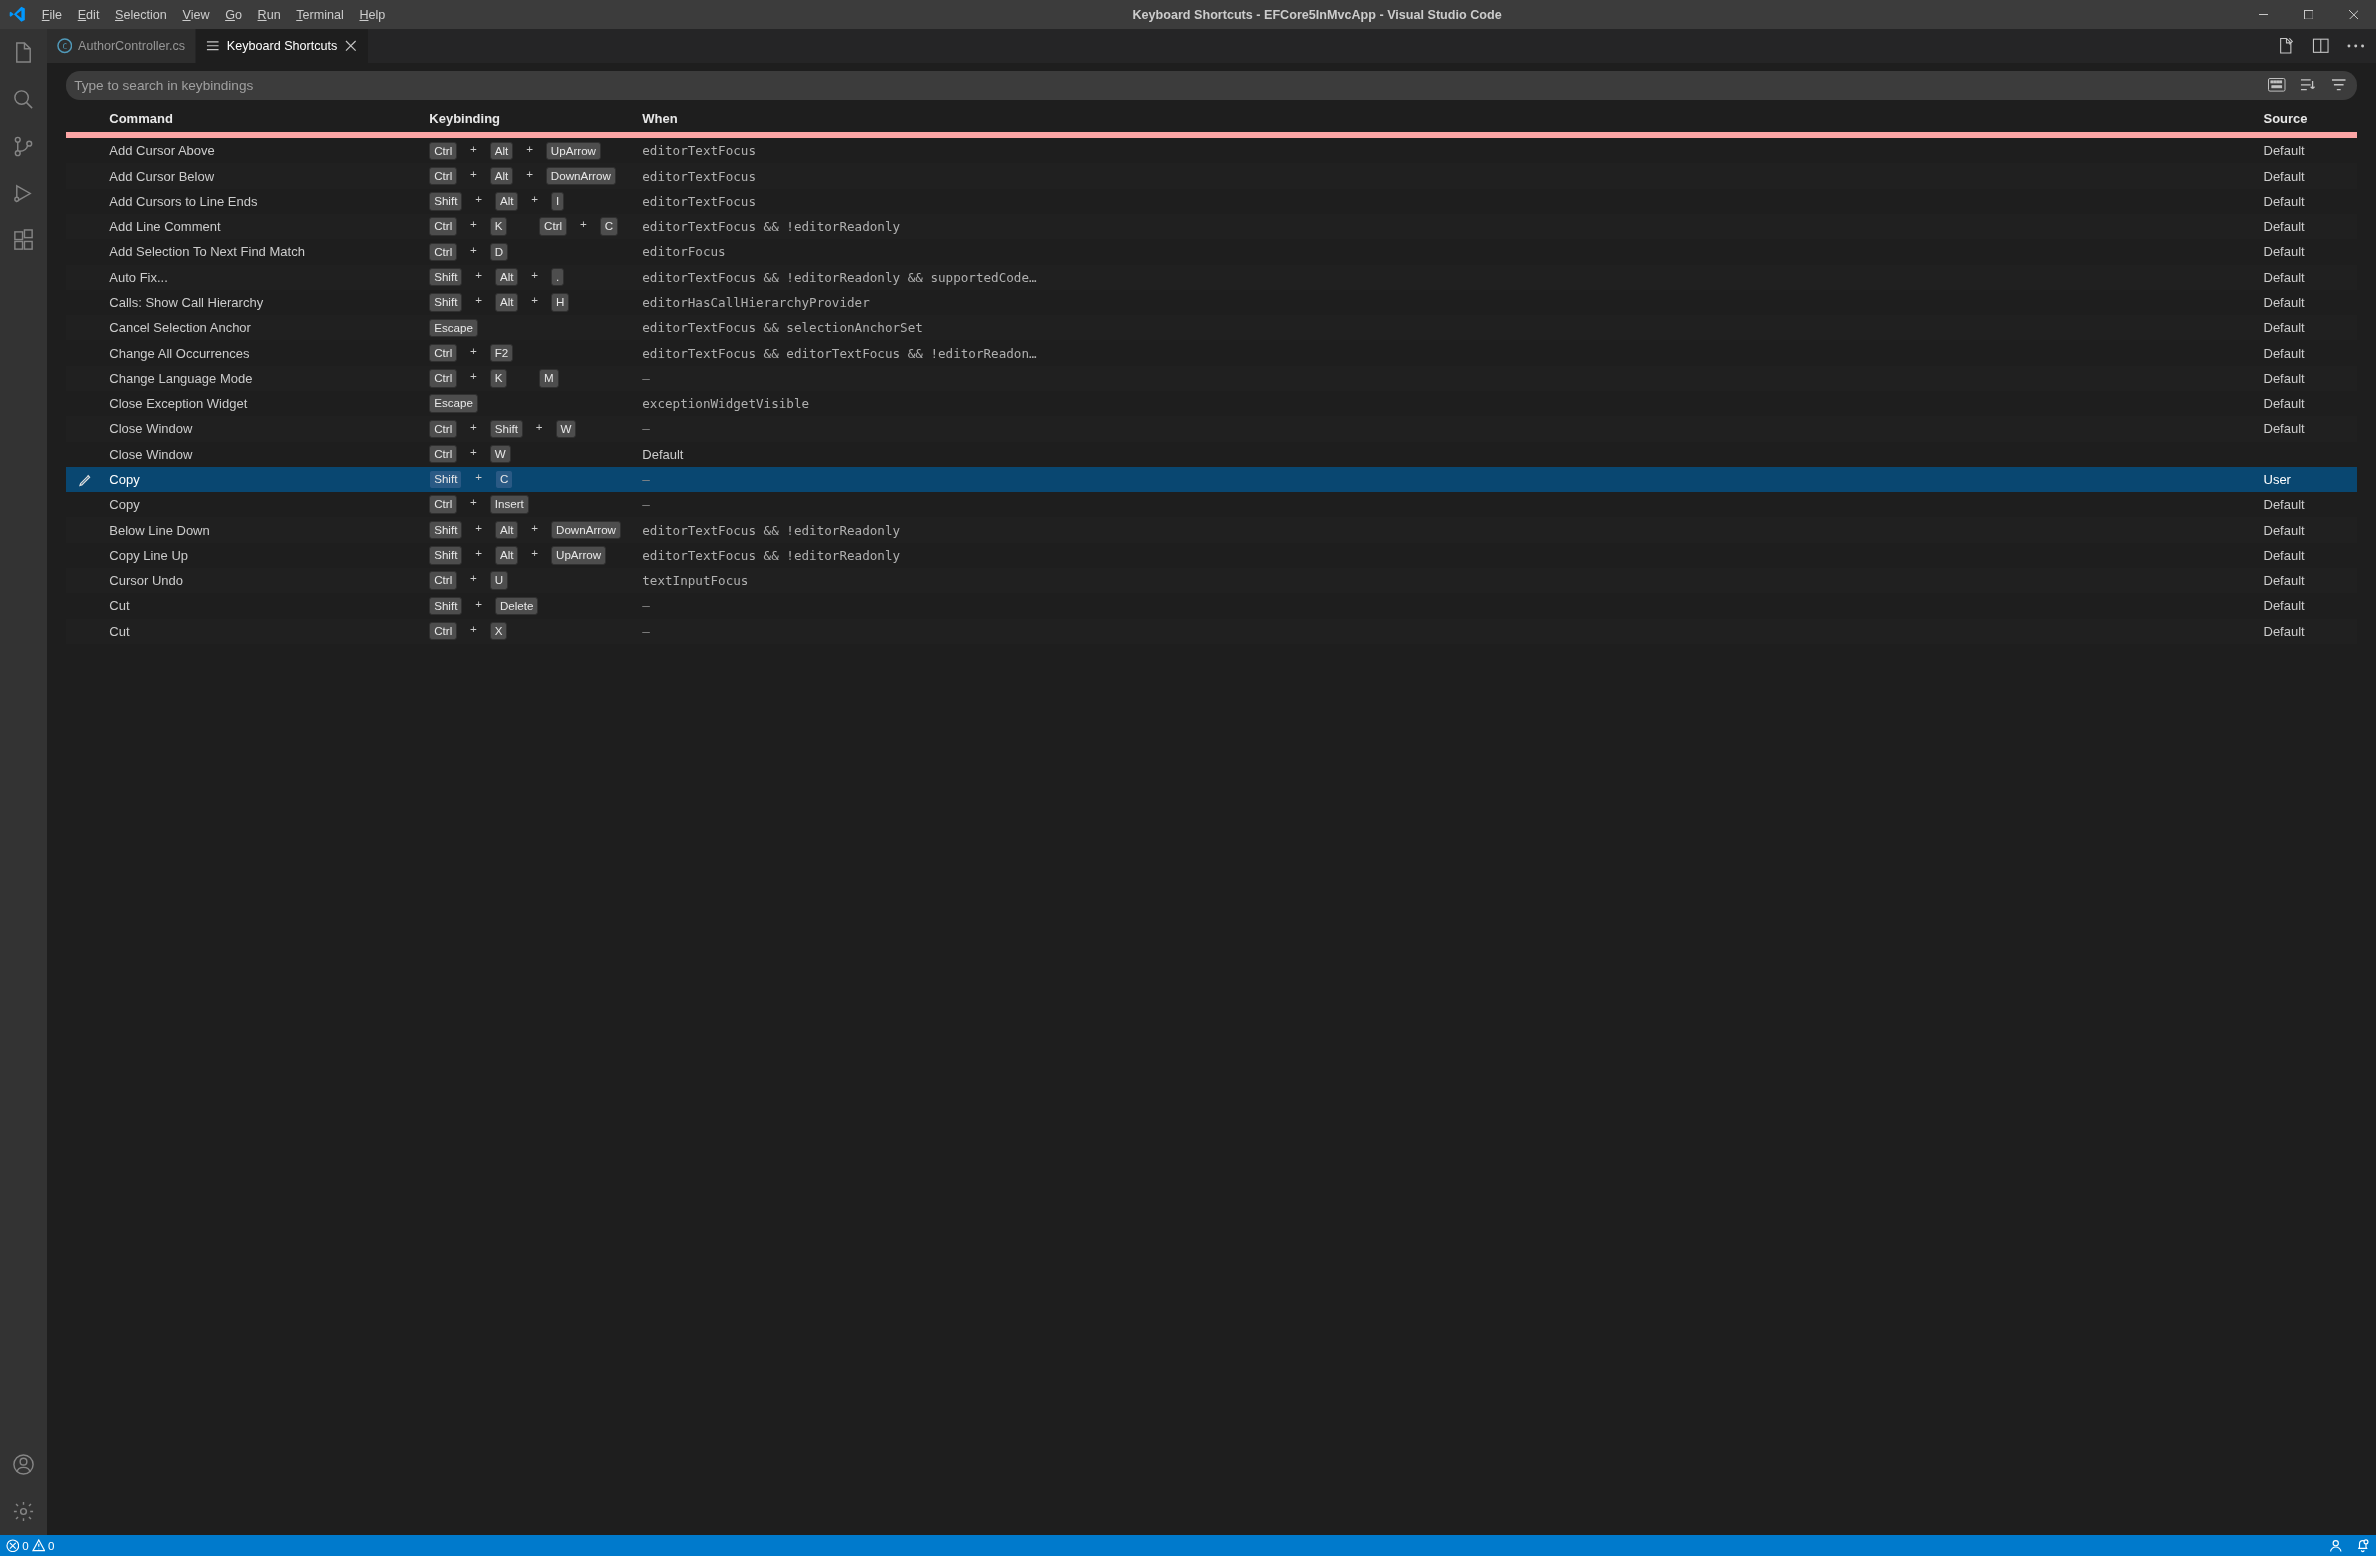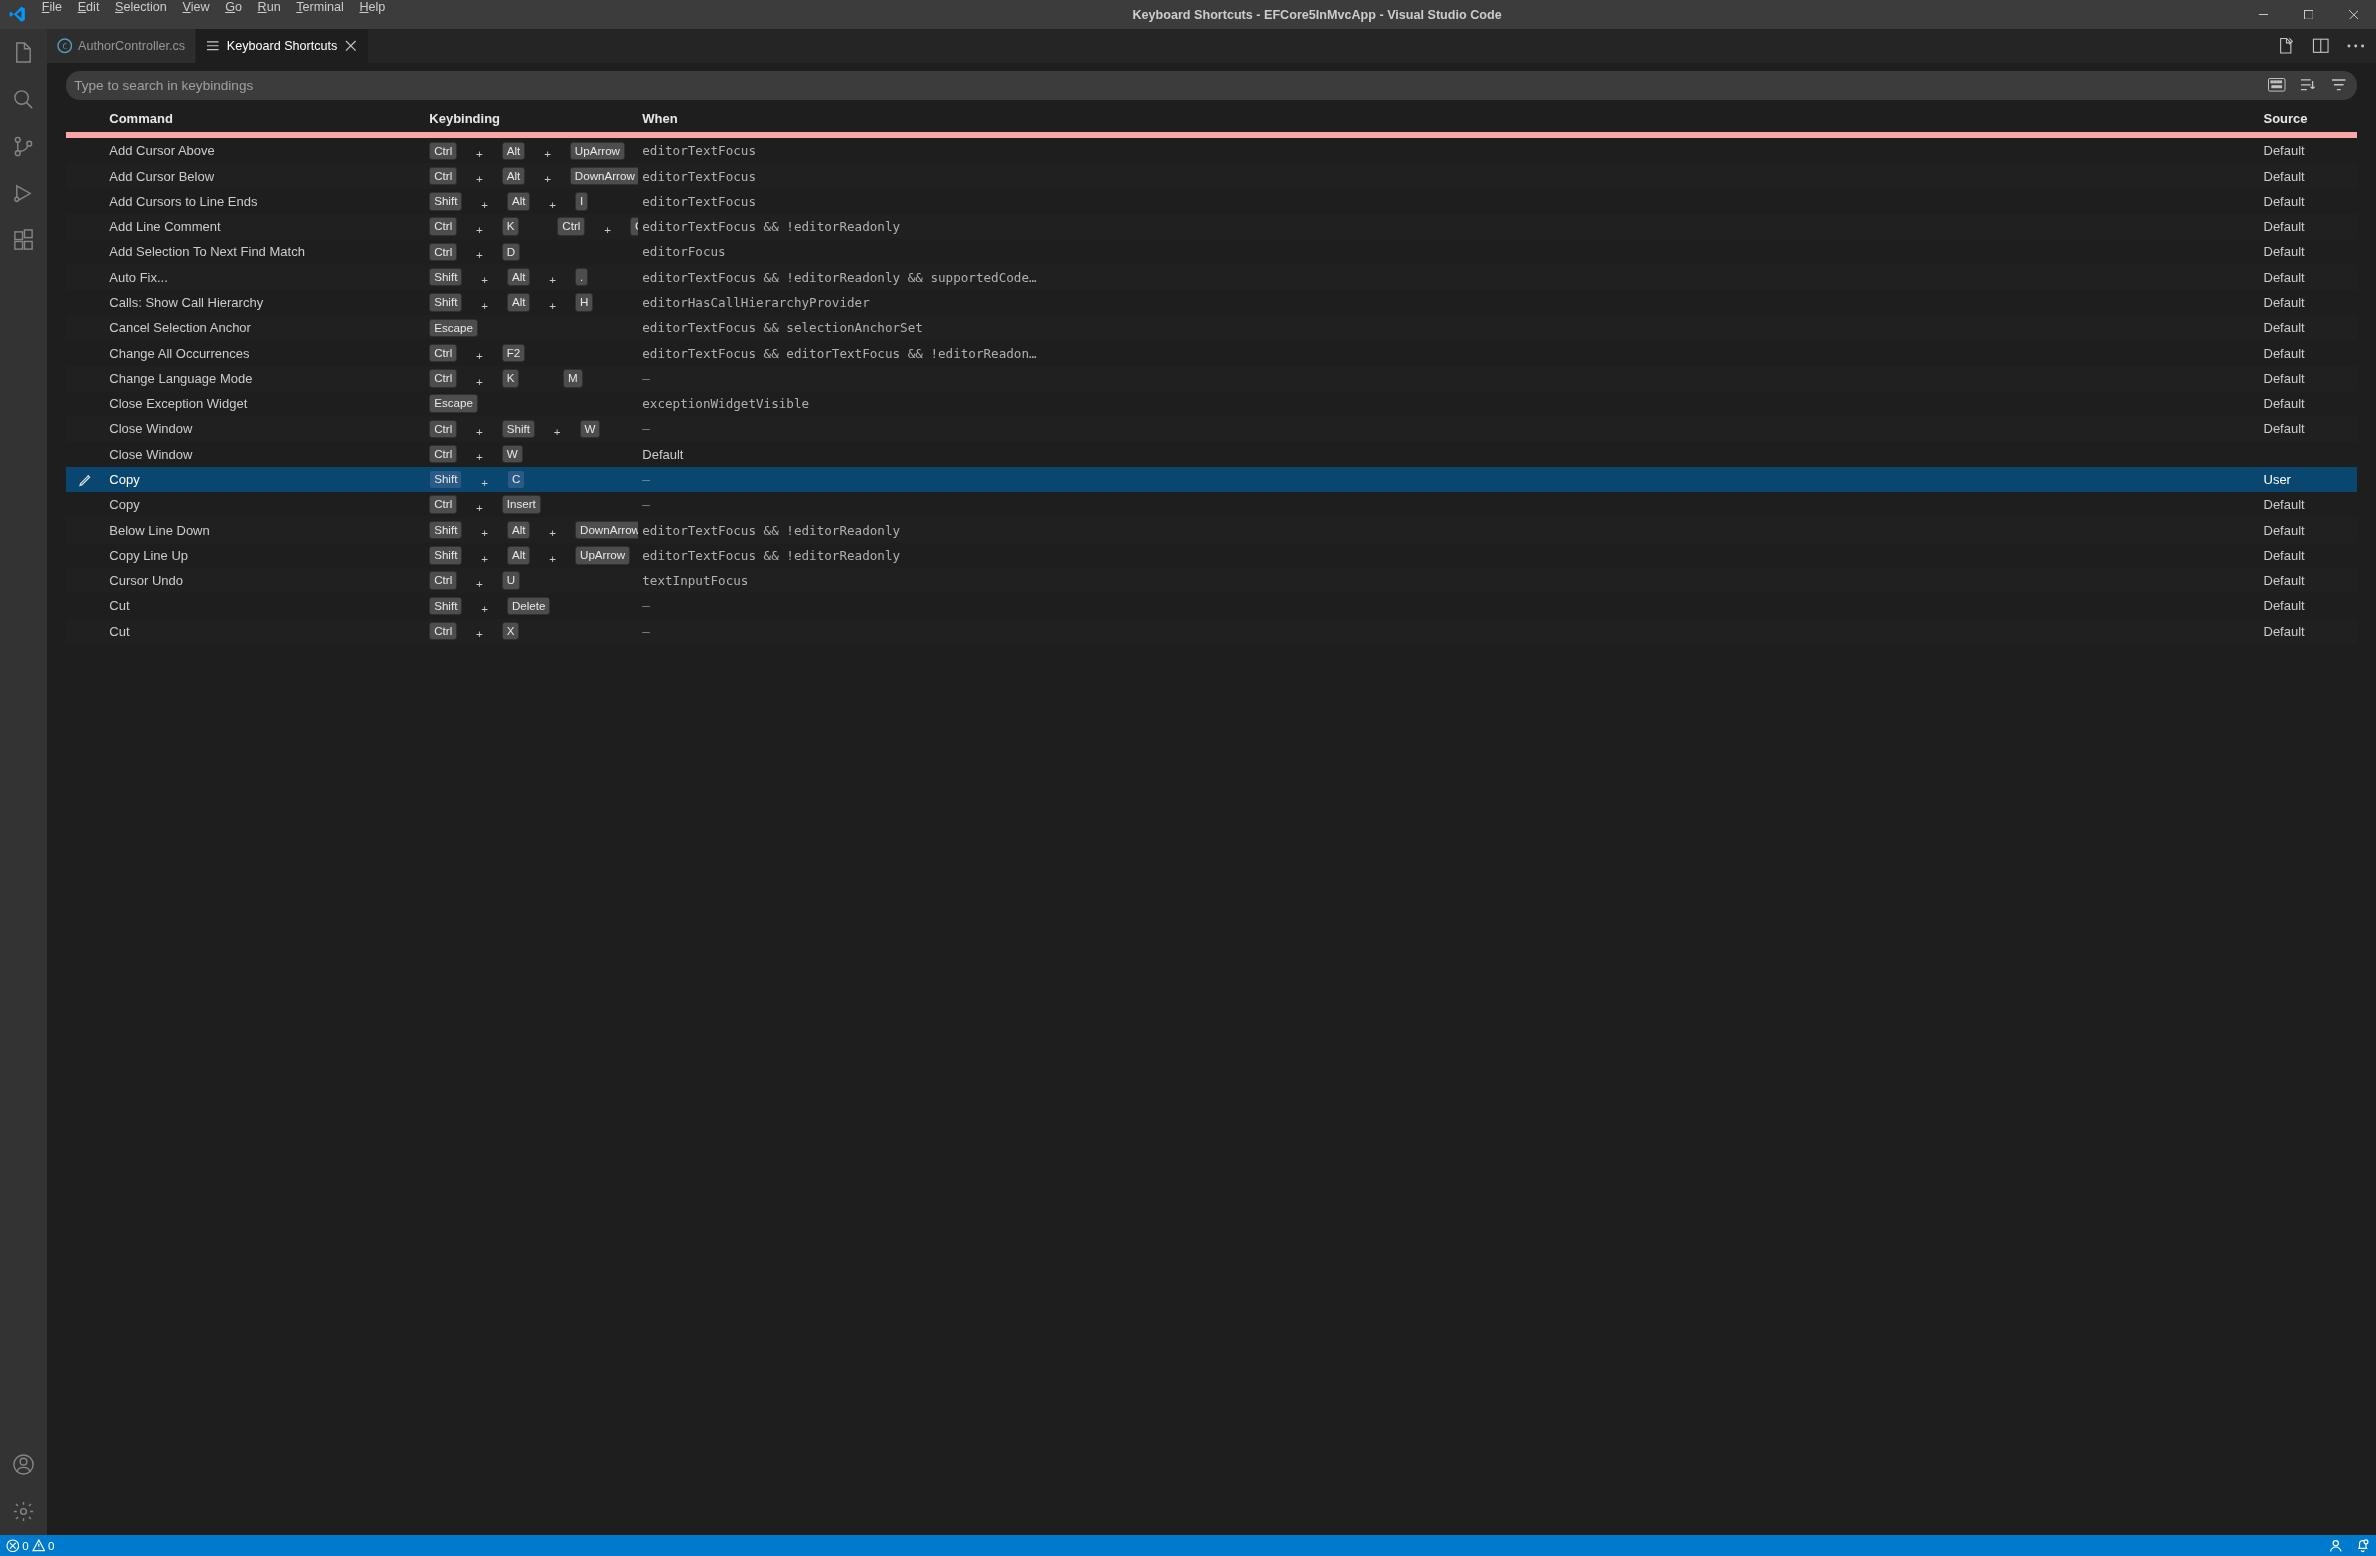--- a/index.html
+++ b/index.html
@@ -26,20 +26,21 @@
 .titlebar .logo {
   width: 34px;
   display: flex;
   justify-content: center;
 }
 .titlebar .menu { display: flex; }
 .titlebar .menu-item {
   padding: 0 7.8px;
   height: 29px;
   display: flex;
+  align-items: center;
 }
 .titlebar .mnemonic { text-decoration: underline; }
 .titlebar .title-center {
   flex: 1;
   text-align: center;
   color: #cccccc;
   font-weight: bold;
 }
 .titlebar .win-controls {
   display: flex;
@@ -182,21 +183,21 @@
   overflow-y: auto;
 }
 .kb-row {
   padding: 1.5px 0;
   color: #cccccc;
 }
 .kb-row:nth-child(even) { background: #202020; }
 .kb-row.selected { background: #094771; color: #ffffff; }
 .kb-row .when { font-family: "Consolas", monospace; font-size: 12.6px; color: #b0b0b0; }
 .kb-row.selected .when { color: #dcdcdc; }
-.kb-row .keybinding { display:flex; align-items:flex-end; gap:19px; flex-wrap:nowrap; }
+.kb-row .keybinding { display:flex; align-items:flex-start; gap:13px; flex-wrap:nowrap; }
 .key {
   background: #4d4d4d;
   border: 1px solid #303030;
   border-radius: 2.9px;
   padding: 0 3.9px;
   font-size: 11.6px;
   color: #e8e8e8;
   line-height: 16.5px;
 }
 .kb-row.selected .key { background: #2a5a85; border-color: #094771; }

